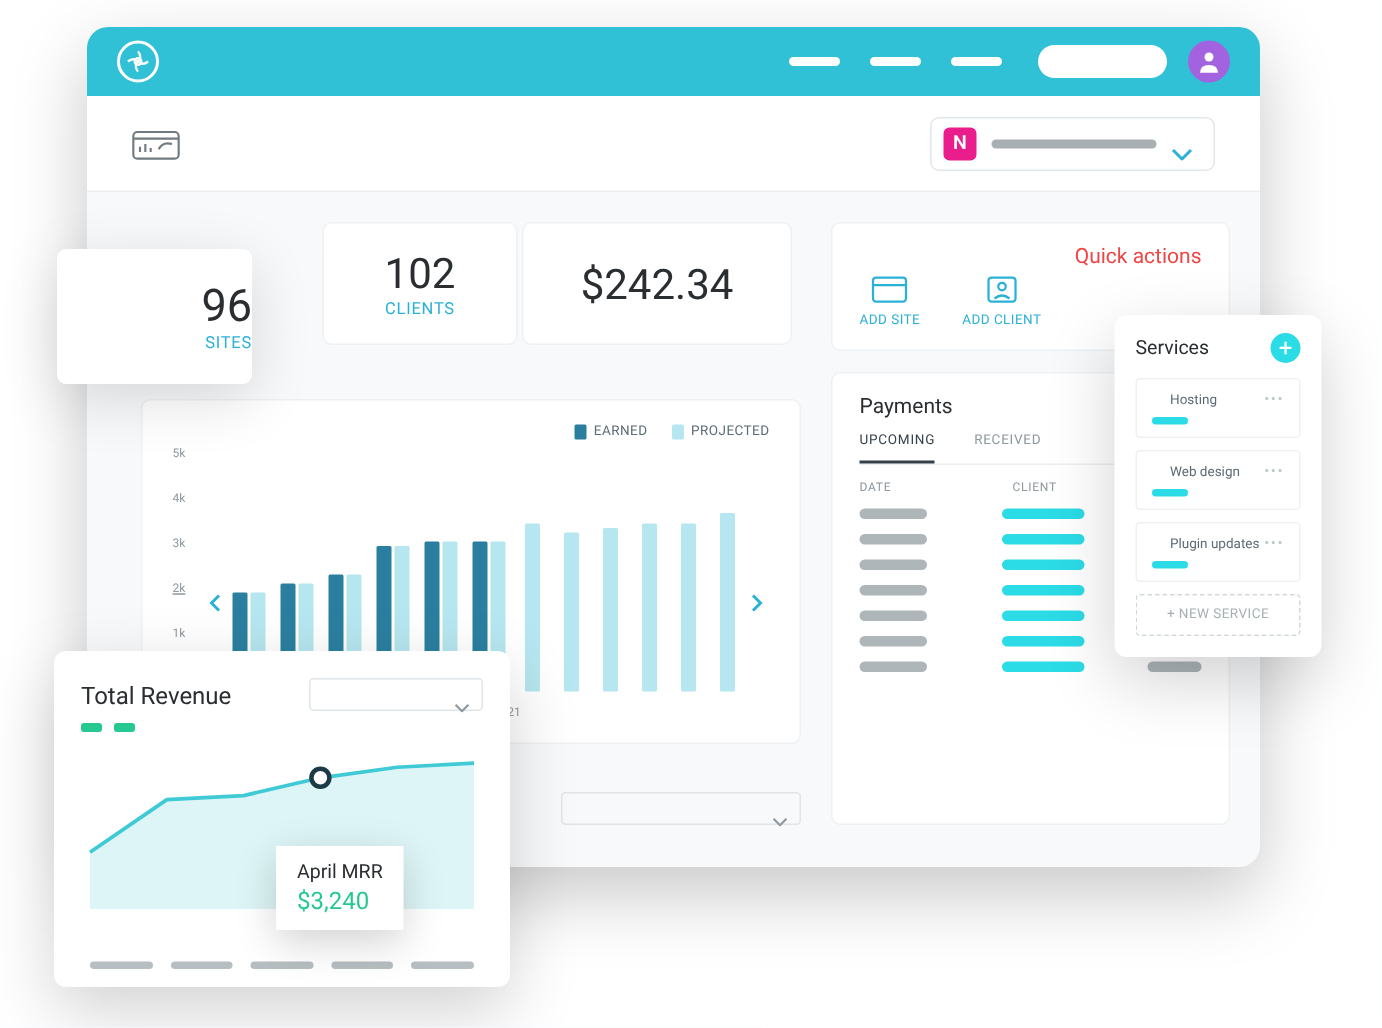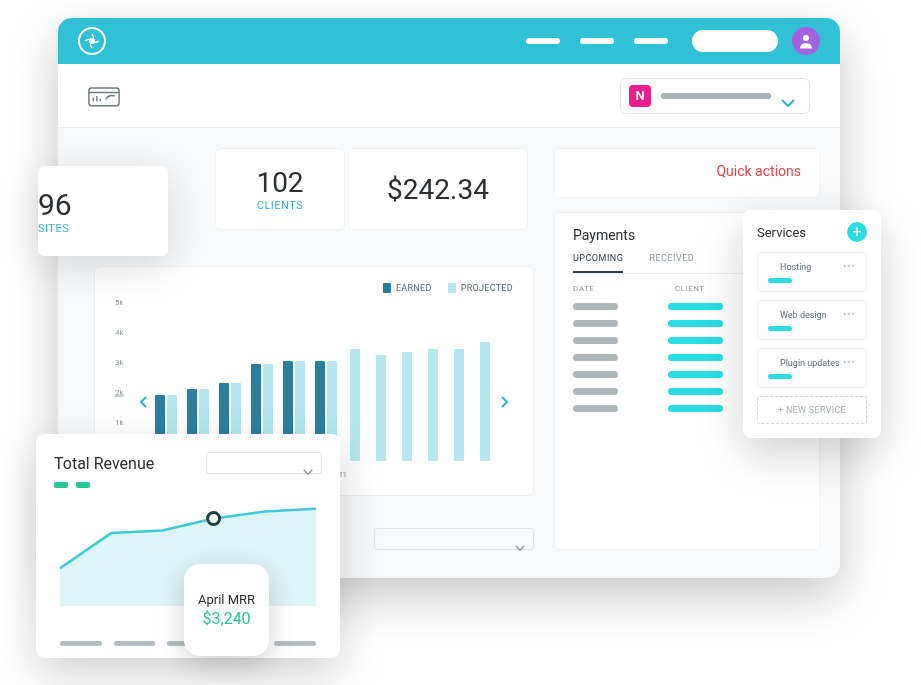--- a/index.html
+++ b/index.html
@@ -226,21 +226,21 @@
   .pay-amt { width: 36px; height: 7px; background: #aeb6ba; border-radius: 4px; margin-left: auto; }
 
   .sites-card {
     position: absolute;
     top: 166px; left: 38px;
     width: 130px; height: 90px;
     background: #fff;
     border-radius: 6px;
     box-shadow: 0 10px 40px rgba(0,0,0,0.14);
     display: flex; flex-direction: column;
-    align-items: flex-start; justify-content: center;
+    align-items: flex-end; justify-content: center;
     z-index: 3;
   }
   .sites-card .stat-value { font-size: 30px; }
 
   .total-rev-card {
     position: absolute;
     top: 434px; left: 36px;
     width: 304px; height: 224px;
     background: #fff;
     border-radius: 8px;
@@ -263,24 +263,23 @@
     display: flex; align-items: center; justify-content: flex-end;
     padding: 0 8px;
   }
   .tr-legend { display: flex; gap: 8px; margin-bottom: 4px; }
   .tr-legend-item { width: 14px; height: 6px; background: #25c98f; border-radius: 2px; }
   .tr-chart { flex: 1; position: relative; }
   .tr-tooltip {
     position: absolute;
     top: 72px; left: 130px;
     background: #fff;
-    border-radius: 16px;
+    border-radius: 0;
     box-shadow: 0 8px 28px rgba(0,0,0,0.18);
-    padding: 28px 14px;
-    text-align: center;
+    padding: 10px 14px;
     z-index: 2;
   }
   .tr-month { font-size: 13px; color: #2a2e31; }
   .tr-amount { font-size: 16px; color: #25c98f; margin-top: 2px; }
   .tr-x-labels {
     display: flex;
     margin-top: 4px;
   }
   .tr-x-label { flex: 1; height: 5px; background: #b7bec1; border-radius: 3px; margin: 0 6px; }
 
@@ -483,20 +482,41 @@
                 <path d="M1 1 L7 7 L13 1"></path>
               </svg>
           </div>
         </div>
 
       </div>
 
       <div class="right-col">
         <div class="qa-panel">
           <div class="qa-title">Quick actions</div>
+          <div class="qa-row">
+            <div class="qa-item">
+              <div class="qa-icon">
+                <svg viewBox="0 0 26 20" fill="none" stroke="currentColor" stroke-width="1.5">
+                    <rect x="2" y="2" width="22" height="16" rx="2"></rect>
+                    <path d="M2 7 h22"></path>
+                  </svg>
+              </div>
+              <div class="qa-label">ADD SITE</div>
+            </div>
+            <div class="qa-item">
+              <div class="qa-icon">
+                <svg viewBox="0 0 26 20" fill="none" stroke="currentColor" stroke-width="1.5">
+                    <rect x="4" y="2" width="18" height="16" rx="2"></rect>
+                    <circle cx="13" cy="8" r="2.5"></circle>
+                    <path d="M8 16 q5 -4 10 0"></path>
+                  </svg>
+              </div>
+              <div class="qa-label">ADD CLIENT</div>
+            </div>
+          </div>
         </div>
 
         <div class="pay-panel">
           <div class="pay-title">Payments</div>
           <div class="tabs">
             <div class="tab active">UPCOMING</div>
             <div class="tab">RECEIVED</div>
           </div>
           <div class="pay-header-row">
             <div class="pay-col-label">DATE</div>

